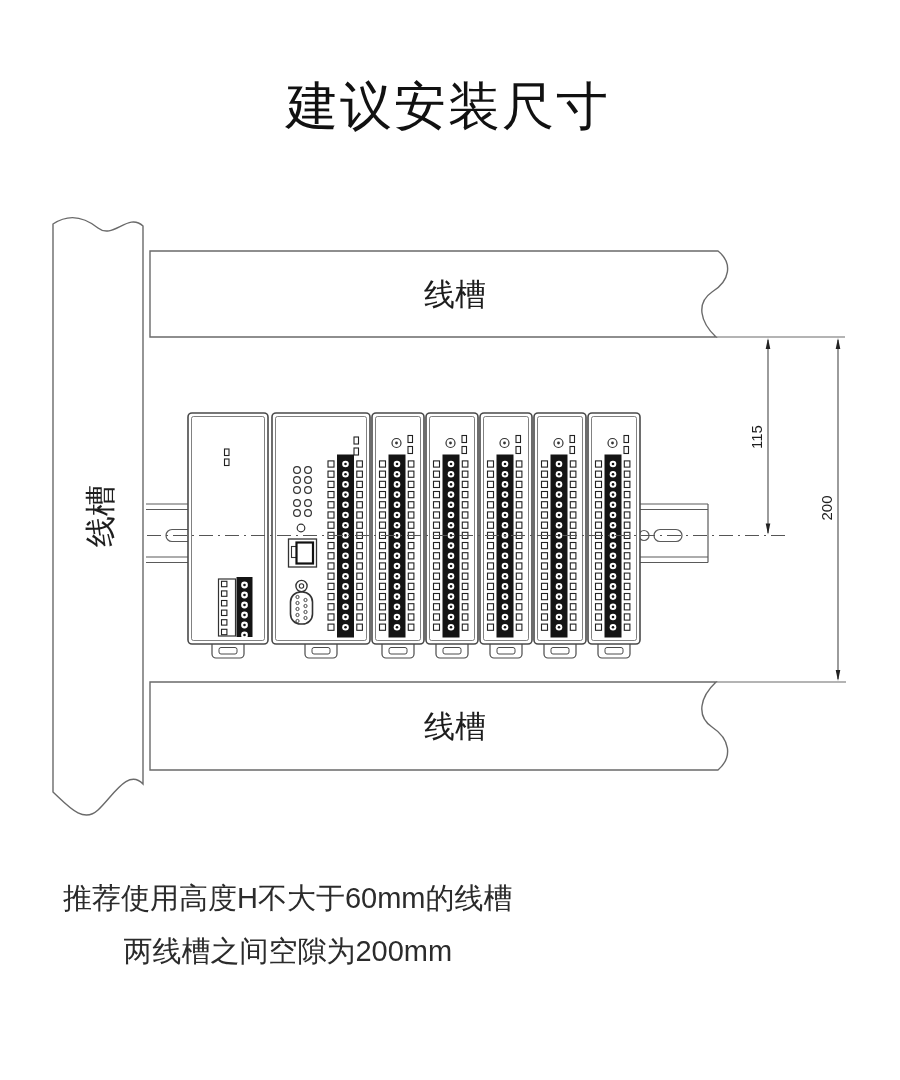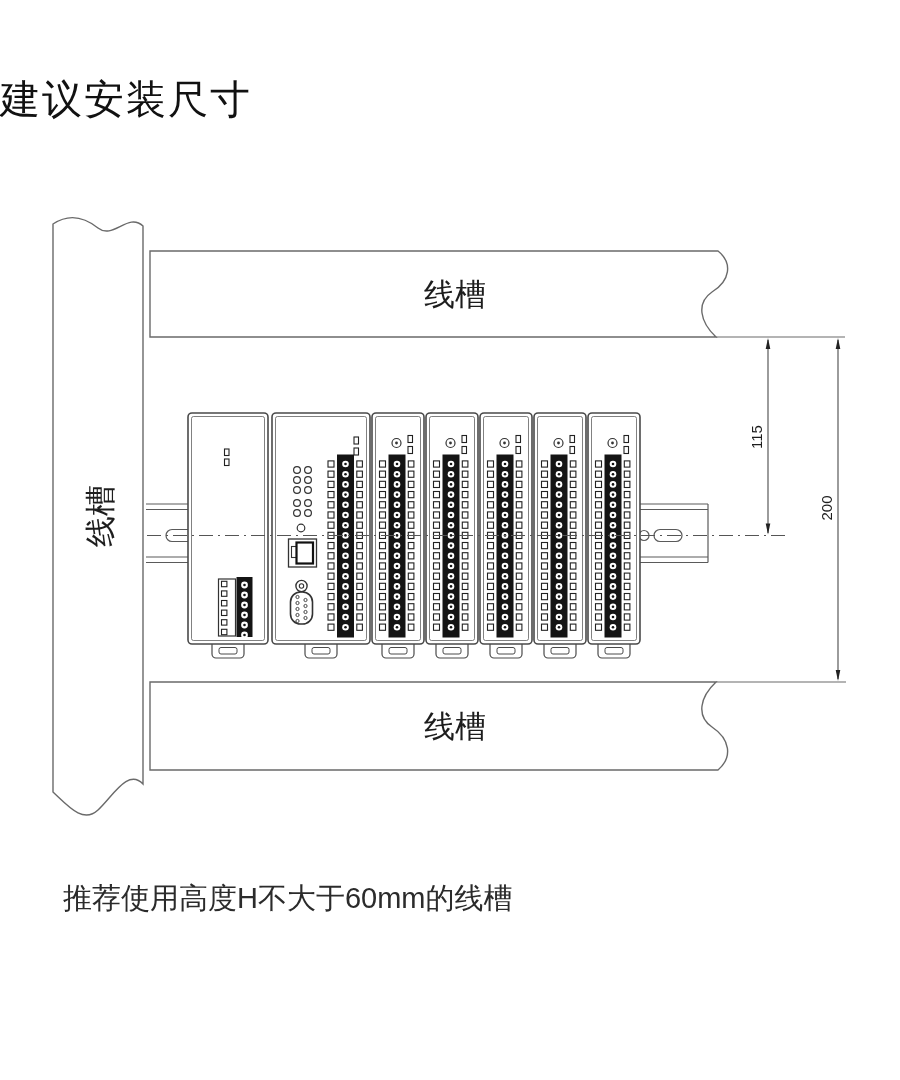--- a/index.html
+++ b/index.html
@@ -1,18 +1,18 @@
 <!DOCTYPE html>
 <html><head>
 <meta charset="utf-8">
 <style>
   html,body{margin:0;padding:0;background:#ffffff;}
   body{width:900px;height:1080px;position:relative;font-family:"Liberation Sans",sans-serif;overflow:hidden;}
-  .page-title{position:absolute;top:72px;left:0;width:896px;
-    font-size:40px;font-weight:500;color:#111;letter-spacing:2px;}
+  .page-title{position:absolute;top:72px;left:0;width:896px;text-align:center;
+    font-size:52px;font-weight:500;color:#111;letter-spacing:2px;}
   #diagram{position:absolute;top:0;left:0;}
   .notes{position:absolute;top:872px;left:63px;font-size:29px;color:#2b2b2b;line-height:53px;}
   .notes div{white-space:nowrap;text-align:center;}
   svg text{font-family:"Liberation Sans",sans-serif;}
 </style>
 </head>
 <body>
 
 <div class="page-title">建议安装尺寸</div>
 
@@ -595,13 +595,14 @@
       <line x1="838" y1="340" x2="838" y2="679" stroke="#4a4a4a" stroke-width="1.1"></line>
       <polygon points="838,338 835.7,349 840.3,349" fill="#222"></polygon>
       <polygon points="838,681 835.7,670 840.3,670" fill="#222"></polygon>
       <text transform="translate(832 508) rotate(-90)" text-anchor="middle" font-size="15" fill="#1d1d1d">200</text>
     </g>
   </g>
 </svg>
 
 <div class="notes">
   <div>推荐使用高度H不大于60mm的线槽</div>
+  <div>两线槽之间空隙为200mm</div>
 </div>
 
 </body></html>

